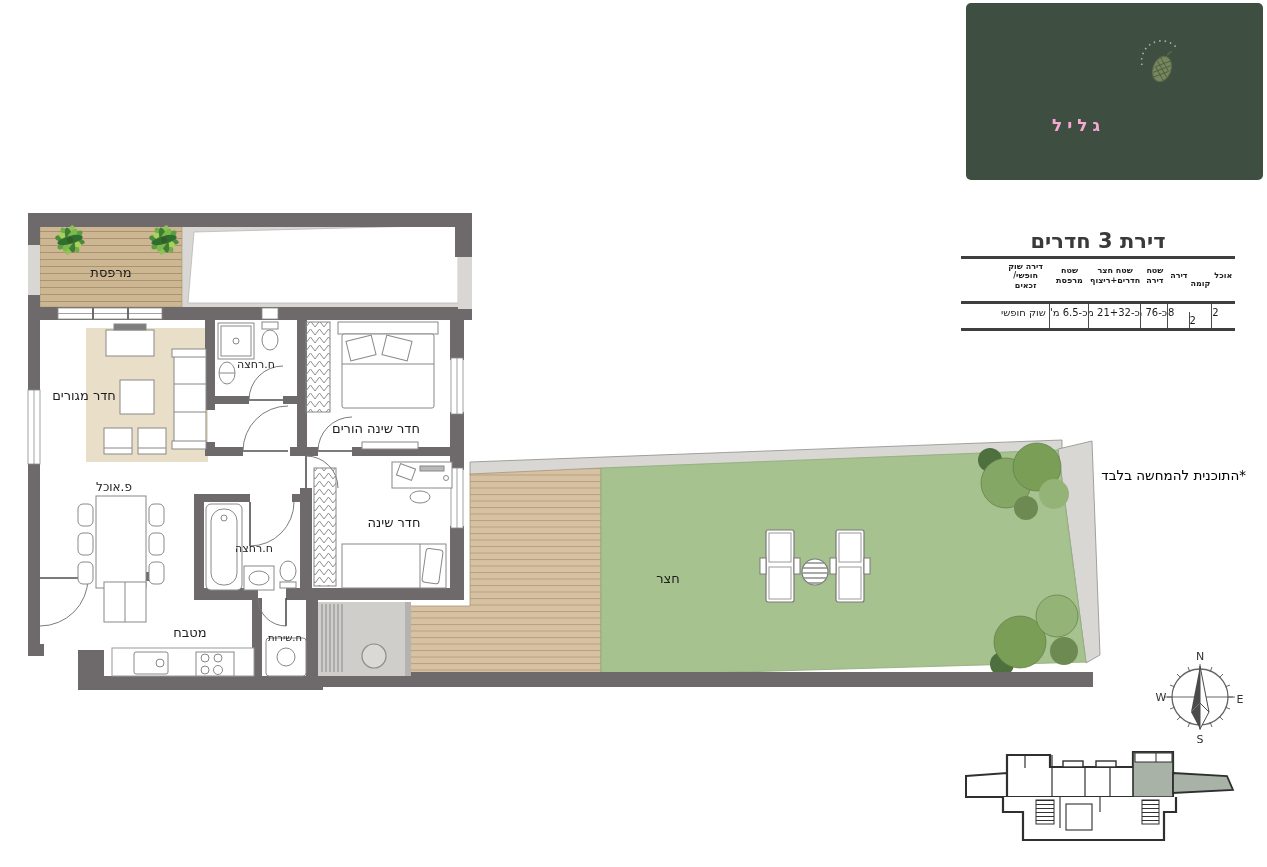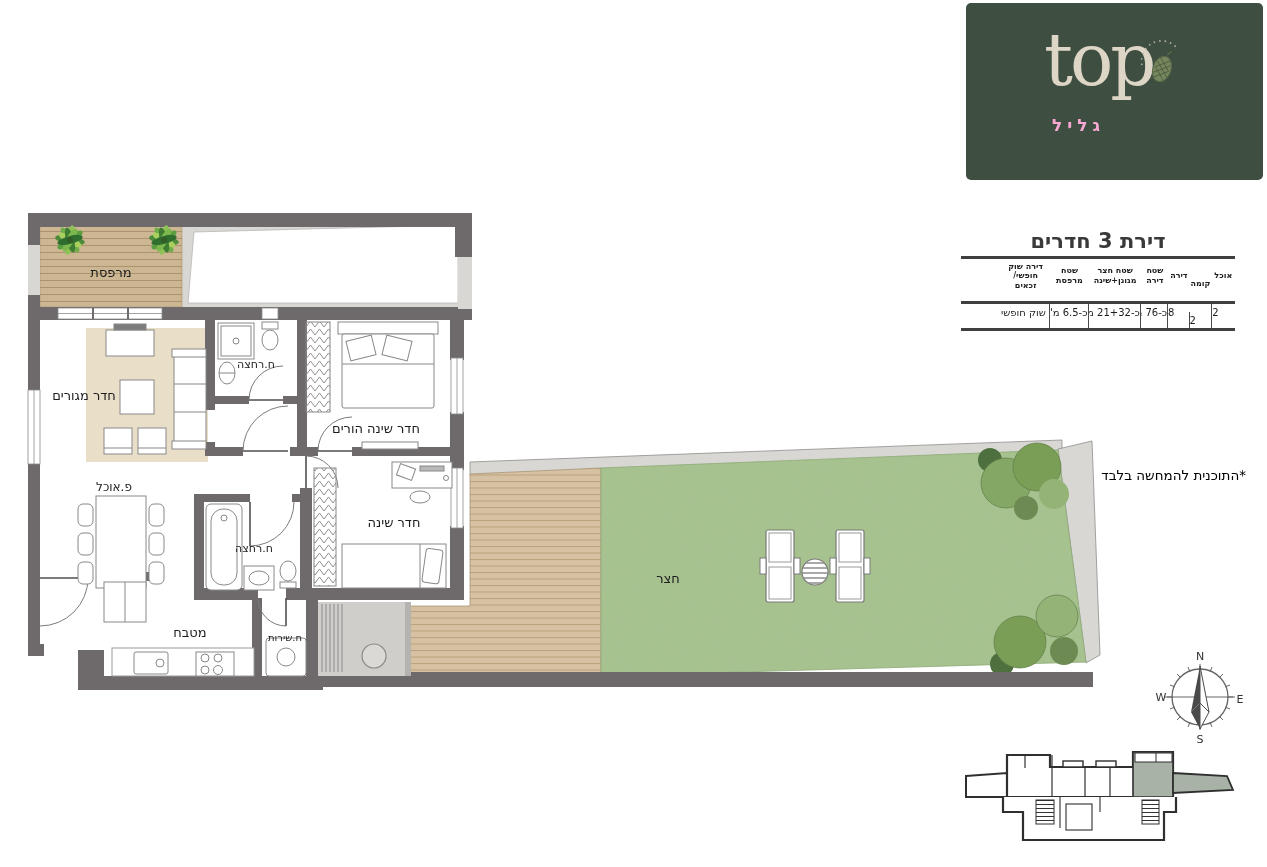--- a/index.html
+++ b/index.html
@@ -436,21 +436,20 @@
     <rect x="1142" y="800" width="17" height="24" fill="url(#stairs)" stroke="#2f2f2f" stroke-width="1"></rect>
     <g stroke="#2f2f2f" stroke-width="1.1" fill="none">
       <line x1="1060" y1="797" x2="1060" y2="828"></line>
       <rect x="1066" y="804" width="26" height="26"></rect>
       <line x1="1100" y1="797" x2="1100" y2="812"></line>
     </g>
   </g>
 </svg>
 
 <div class="logo-panel">
-  <div class="brand-word">top</div>
   <div class="brand-sub">גליל</div>
   <svg class="pinecone" width="48" height="52" viewBox="0 0 48 52">
     <path d="M 6,26 A 20 20 0 0 1 40,8" fill="none" stroke="#b9b3a2" stroke-width="1.6" stroke-dasharray="1.5,4"></path>
     <g transform="rotate(20 26 30)">
       <ellipse cx="26" cy="30" rx="9" ry="13" fill="#76865e" stroke="#5a6a48" stroke-width="1"></ellipse>
       <g stroke="#4c5a3c" stroke-width="0.8">
         <line x1="19" y1="24" x2="33" y2="36"></line>
           <line x1="19" y1="30" x2="33" y2="42"></line>
         <line x1="20" y1="19" x2="33" y2="30"></line>
           <line x1="33" y1="24" x2="19" y2="36"></line>
@@ -465,21 +464,21 @@
 <div class="plan-title">דירת 3 חדרים</div>
 
 <div class="spec-table">
   <div class="spec-header">
     <div class="cell c0">אוכל</div>
     <div class="cell c1">קומה</div>
     <div class="cell c2">דירה</div>
     <div class="cell c3">שטח
 דירה</div>
     <div class="cell c4">שטח חצר
-מגונן+שינה</div>
+חדרים+ריצוף</div>
     <div class="cell c5">שטח
 מרפסת</div>
     <div class="cell c6">דירה שוק
 חופשי/
 זכאים</div>
   </div>
   <div class="spec-values">
     <div class="cell c0">2</div>
     <div class="cell c1">2</div>
     <div class="cell c2">8</div>

